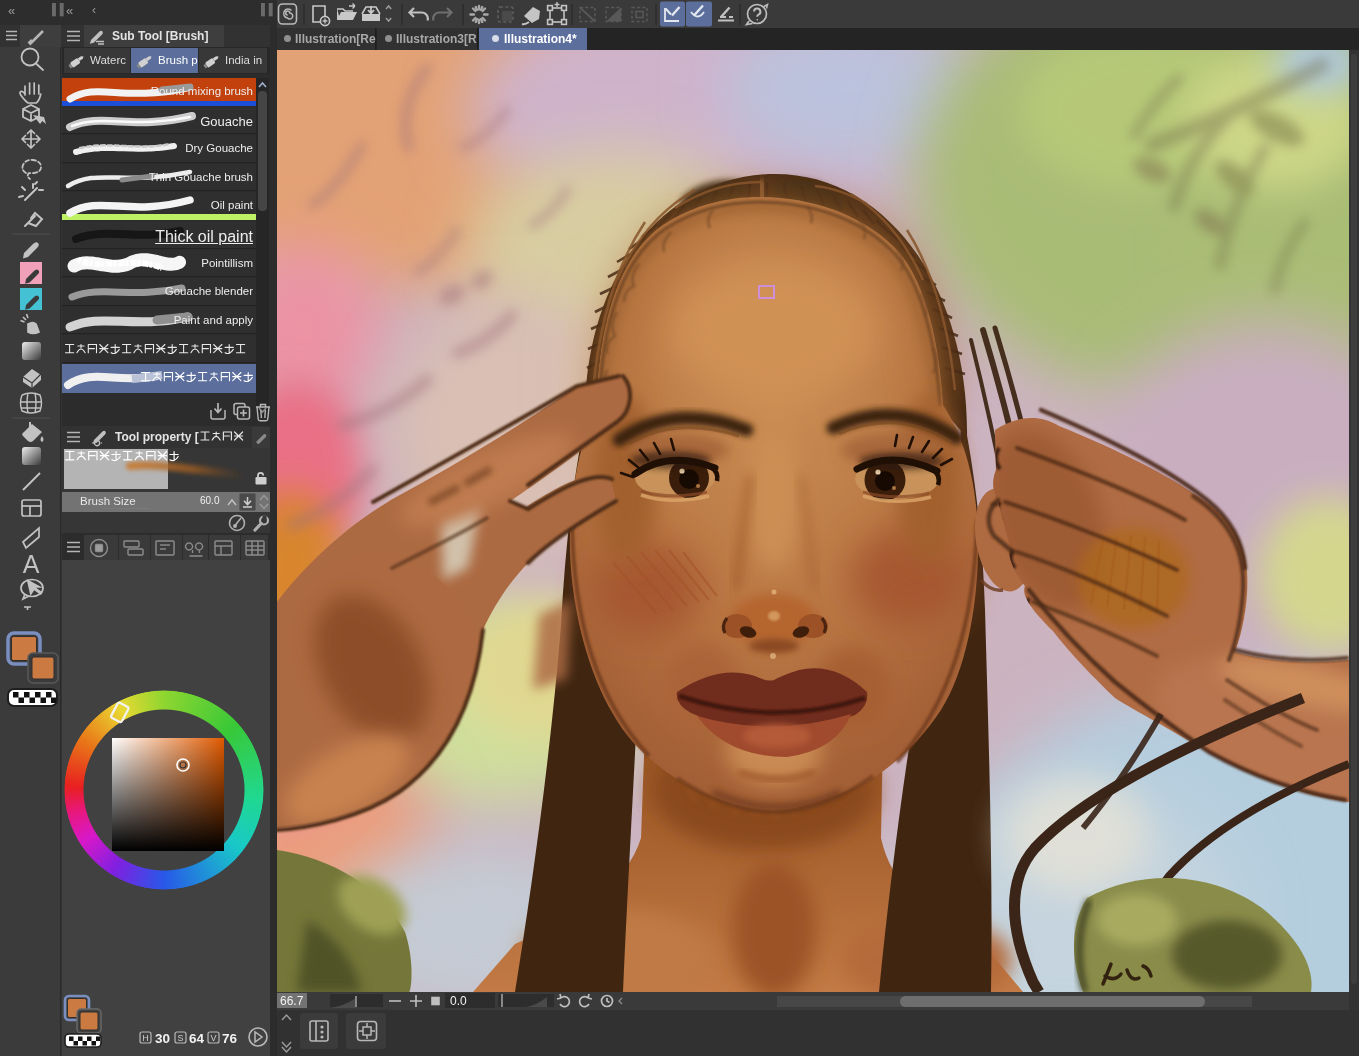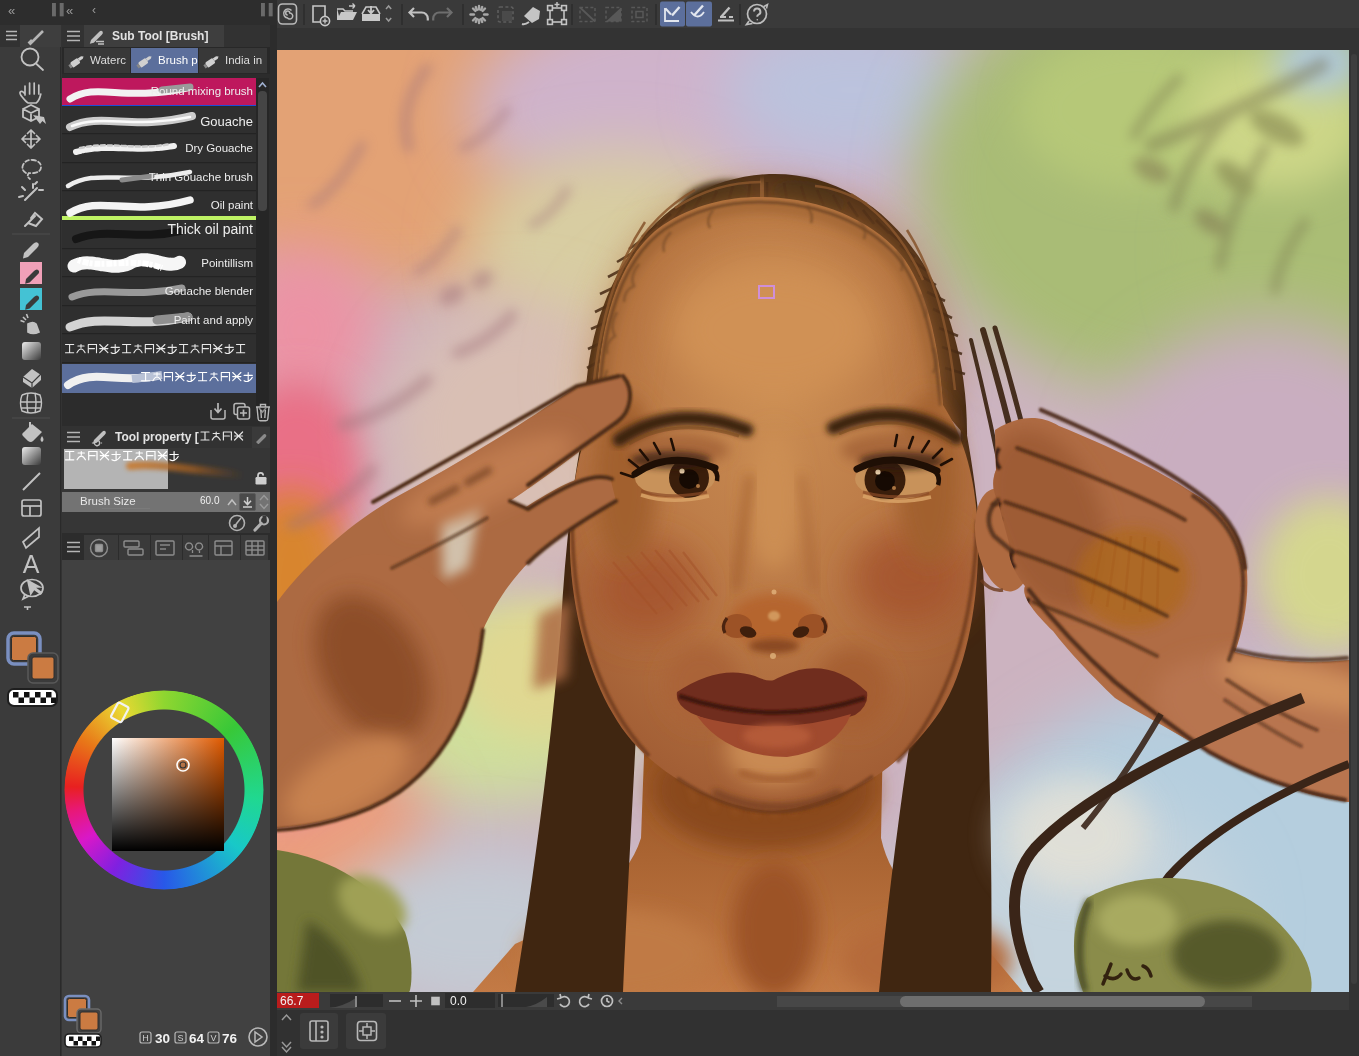--- a/index.html
+++ b/index.html
@@ -113,20 +113,34 @@
       <g stroke="#bdbdbd" stroke-width="1.7" fill="none">
         <circle cx="480" cy="14" r="9.5"></circle>
         <path d="M472 21 l-2.5 3.5 l6 -1"></path>
         <path d="M487 6.5 l3.5 -2 l-1 4" stroke-width="1.5"></path>
         <path d="M477 11.5 a3.2 3.2 0 1 1 4.5 3.2 q-1.3 0.6 -1.3 2" stroke-width="2"></path>
         <circle cx="480.3" cy="19.8" r="0.8" fill="#bdbdbd" stroke="none"></circle>
       </g>
     </svg>
   </div>
 
+  <div class="abs" style="left:277px;top:28px;width:1082px;height:22px;background:#242424;">
+    <div class="abs" style="left:0;top:0;width:99px;height:22px;background:#313131;border-right:1px solid #1e1e1e;">
+      <span class="abs" style="left:7px;top:7px;width:7px;height:7px;border-radius:50%;background:#8f8f8f;"></span>
+      <span class="abs" style="left:18px;top:4px;font-size:12px;font-weight:bold;color:#a8a8a8;white-space:nowrap;">Illustration[Re</span>
+    </div>
+    <div class="abs" style="left:100px;top:0;width:101px;height:22px;background:#313131;border-right:1px solid #1e1e1e;">
+      <span class="abs" style="left:8px;top:7px;width:7px;height:7px;border-radius:50%;background:#8f8f8f;"></span>
+      <span class="abs" style="left:19px;top:4px;font-size:12px;font-weight:bold;color:#a8a8a8;white-space:nowrap;">Illustration3[R</span>
+    </div>
+    <div class="abs" style="left:202px;top:0;width:108px;height:22px;background:#5c6f9c;">
+      <span class="abs" style="left:13px;top:7px;width:7px;height:7px;border-radius:50%;background:#d8dce8;"></span>
+      <span class="abs" style="left:25px;top:4px;font-size:12px;font-weight:bold;color:#ffffff;white-space:nowrap;">Illustration4*</span>
+    </div>
+  </div>
 
   <div class="abs" id="toolcol" style="left:0;top:25px;width:61px;height:1031px;background:#3b3b3b;border-right:1px solid #2a2a2a;">
 
     <div class="abs" style="left:0;top:0;width:61px;height:22px;background:#323232;">
       <div class="abs" style="left:20px;top:0px;width:41px;height:22px;background:#3e3e3e;"></div>
       <svg class="abs" style="left:0;top:0;" width="61" height="22">
         <g stroke="#b5b5b5" stroke-width="1.6">
           <path d="M6 6.5 h11 M6 10.5 h11 M6 14.5 h11"></path>
           <path d="M33 16 l10 -10 m-10 10 l-2.6 2.6 l-1 -1 l2.6 -2.6" stroke-width="2.6"></path>
         </g>
@@ -261,21 +275,21 @@
           <svg class="abs" style="left:2px;top:4px;" width="22" height="18">
             <g transform="rotate(-35 11 9)">
               <rect x="4" y="6.5" width="9" height="6" rx="1.5" fill="#d0d0d0"></rect>
               <path d="M13 7.5 h4 l2 1.5 l-2 1.5 h-4 z" fill="#d0d0d0"></path>
               <rect x="1.5" y="7.5" width="2.5" height="4" fill="#888"></rect>
             </g>
           </svg>
           <span class="abs" style="left:26px;top:6px;font-size:11.5px;color:#dcdcdc;">India in</span>
         </div>
     </div>
-    <div class="abs" style="left:0;top:53.0px;width:194px;height:27.6px;background:#be185d;border-bottom:1px solid #1d4ed8;">
+    <div class="abs" style="left:0;top:53.0px;width:194px;height:27.6px;background:#c2410c;border-bottom:5px solid #1d4ed8;">
       <svg class="abs" style="left:0;top:0;" width="140" height="28">
           <path d="M8,21 C35,4 60,24 125,10" stroke="#f2f2f2" stroke-width="7" stroke-linecap="round" fill="none"></path>
           <path d="M100,12 L128,9" stroke="#9a9a9a" stroke-width="7" stroke-linecap="round" fill="none"></path>
         </svg>
       <span class="abs" style="right:3px;top:7px;font-size:11.5px;color:#ededed;white-space:nowrap;">Round mixing brush</span>
     </div>
     <div class="abs" style="left:0;top:81.6px;width:194px;height:27.6px;background:#2f2f2f;border-bottom:1px solid #232323;">
       <svg class="abs" style="left:0;top:0;" width="140" height="28">
           <path d="M8,20 C40,5 70,24 130,9" stroke="#e8e8e8" stroke-width="8" stroke-linecap="round" fill="none" opacity="0.85"></path>
           <path d="M10,19 C42,7 72,22 128,10" stroke="#fafafa" stroke-width="2.5" stroke-linecap="round" fill="none"></path>
@@ -289,31 +303,31 @@
         </svg>
       <span class="abs" style="right:3px;top:7px;font-size:11.5px;color:#ededed;white-space:nowrap;">Dry Gouache</span>
     </div>
     <div class="abs" style="left:0;top:138.8px;width:194px;height:27.6px;background:#2f2f2f;border-bottom:1px solid #232323;">
       <svg class="abs" style="left:0;top:0;" width="140" height="28">
           <path d="M6,22 C35,4 62,22 128,8 " stroke="#ededed" stroke-width="4.5" stroke-linecap="round" fill="none"></path>
           <path d="M60,16 L90,12" stroke="#8a8a8a" stroke-width="5" stroke-linecap="round" fill="none"></path>
         </svg>
       <span class="abs" style="right:3px;top:7px;font-size:11.5px;color:#ededed;white-space:nowrap;">Thin Gouache brush</span>
     </div>
-    <div class="abs" style="left:0;top:167.4px;width:194px;height:27.6px;background:#2f2f2f;border-bottom:4px solid #bef264;">
+    <div class="abs" style="left:0;top:167.4px;width:194px;height:27.6px;background:#2f2f2f;border-bottom:6px solid #bef264;">
       <svg class="abs" style="left:0;top:0;" width="140" height="28">
           <path d="M8,21 C38,3 66,25 128,8" stroke="#f4f4f4" stroke-width="7.5" stroke-linecap="round" fill="none"></path>
         </svg>
       <span class="abs" style="right:3px;top:7px;font-size:11.5px;color:#ededed;white-space:nowrap;">Oil paint</span>
     </div>
     <div class="abs" style="left:0;top:196.0px;width:194px;height:27.6px;background:#2f2f2f;border-bottom:1px solid #232323;">
       <svg class="abs" style="left:0;top:0;" width="140" height="28">
           <path d="M14,18 C45,6 75,20 118,10" stroke="#161616" stroke-width="8" stroke-linecap="round" fill="none"></path>
         </svg>
-      <span class="abs" style="right:3px;top:0;font-size:14px;color:#ededed;white-space:nowrap;">Thick oil paint</span>
+      <span class="abs" style="right:3px;top:7px;font-size:16px;color:#ededed;white-space:nowrap;text-decoration:underline;">Thick oil paint</span>
     </div>
     <div class="abs" style="left:0;top:224.6px;width:194px;height:27.6px;background:#2f2f2f;border-bottom:1px solid #232323;">
       <svg class="abs" style="left:0;top:0;" width="140" height="28">
           <path d="M12,16 C30,6 50,24 70,12 C90,4 105,20 118,12" stroke="#f6f6f6" stroke-width="13" fill="none" stroke-linecap="round" stroke-dasharray="6 1 9 2 4 1"></path>
           <path d="M16,10 C40,20 70,6 100,18" stroke="#ffffff" stroke-width="6" fill="none" stroke-dasharray="3 2 6 1"></path>
         </svg>
       <span class="abs" style="right:3px;top:7px;font-size:11.5px;color:#ededed;white-space:nowrap;">Pointillism</span>
     </div>
     <div class="abs" style="left:0;top:253.2px;width:194px;height:27.6px;background:#2f2f2f;border-bottom:1px solid #232323;">
       <svg class="abs" style="left:0;top:0;" width="140" height="28">
@@ -805,21 +819,21 @@
       <path d="M826 934 l8 -20 M828 926 q10 6 16 -2 M850 920 q4 12 12 8 M866 916 q6 2 8 10"></path>
     </g>
   </svg>
   </div>
 
   <div class="abs" style="left:1349px;top:50px;width:10px;height:1006px;background:#333333;">
     <div class="abs" style="left:2px;top:4px;width:6px;height:930px;border-radius:3px;background:#3e3e3e;"></div>
   </div>
 
   <div class="abs" id="cfooter" style="left:277px;top:992px;width:1072px;height:18px;background:#3a3a3a;">
-    <div class="abs" style="left:0;top:1px;width:42px;height:15px;background:#b91c1c;">
+    <div class="abs" style="left:0;top:1px;width:30px;height:15px;background:#737373;">
       <span class="abs" style="left:3px;top:1px;font-size:12px;color:#f2f2f2;">66.7</span>
     </div>
     <div class="abs" style="left:53px;top:2px;width:53px;height:13px;background:#2d2d2d;">
       <svg width="53" height="13">
           <path d="M0 13 Q14 11 26 3 L26 13 Z" fill="#4a4a4a"></path>
           <rect x="25" y="1" width="2" height="11" fill="#888"></rect>
         </svg>
     </div>
     <svg class="abs" style="left:108px;top:0;" width="240" height="18">
       <g stroke="#c0c0c0" stroke-width="1.6" fill="none">

